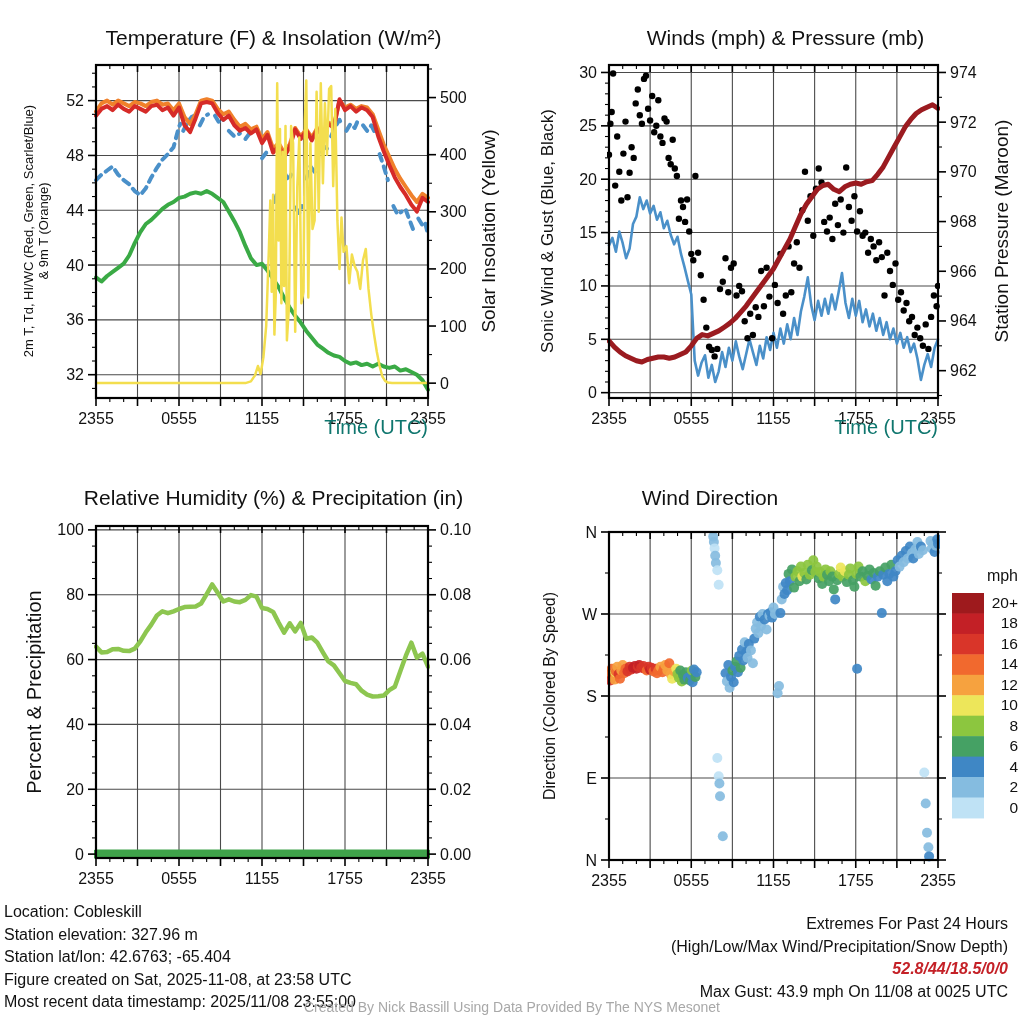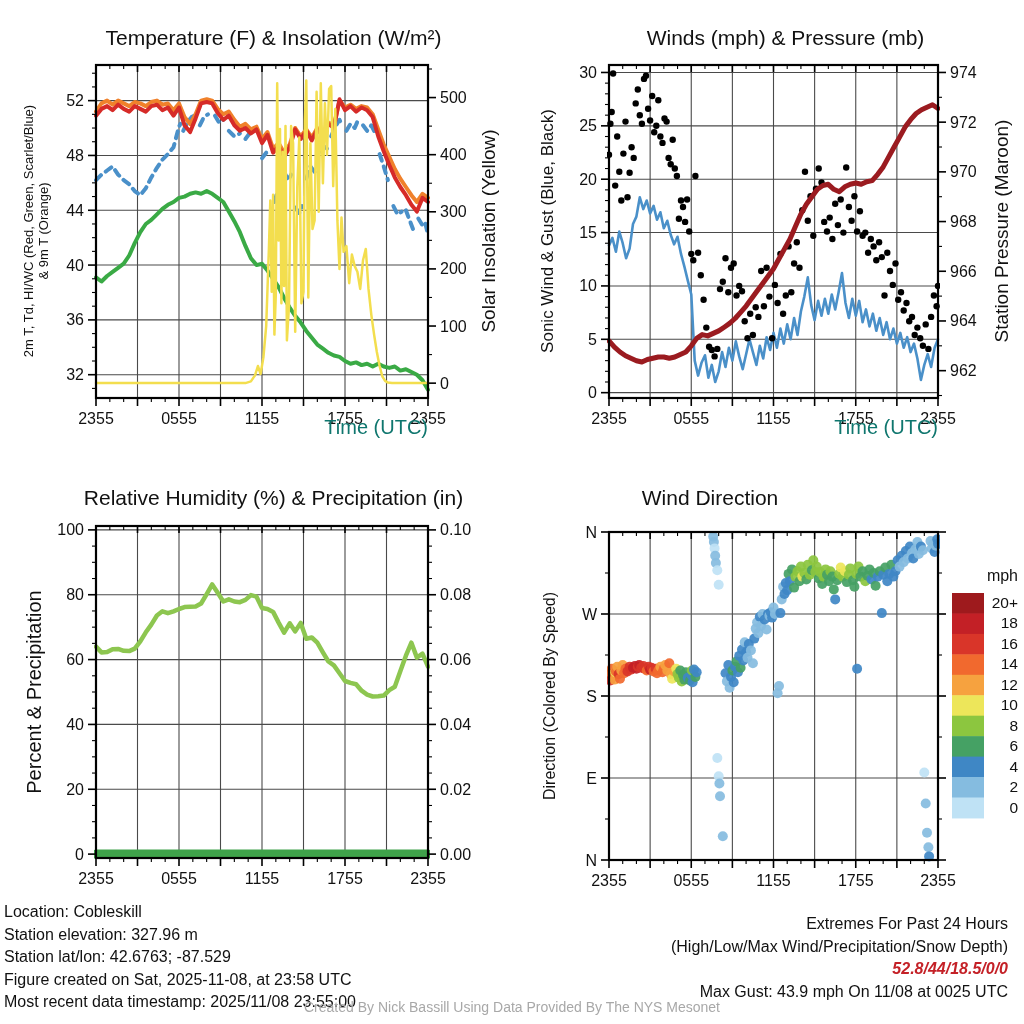--- a/index.html
+++ b/index.html
@@ -941,21 +941,21 @@
         <text x="506" y="332.5" text-anchor="end" font-size="15.5" fill="#111">0</text>
       </g>
     </svg>
   <div class="chart-title" style="left:-70px;right:81px;text-align:center;">Wind Direction</div>
   <div class="vlabel" style="left:38px;top:216px;font-size:16px;">Direction (Colored By Speed)</div>
 </section>
 
 <div class="footer-left">
   <div>Location: Cobleskill</div>
   <div>Station elevation: 327.96 m</div>
-  <div>Station lat/lon: 42.6763; -87.529</div>
+  <div>Station lat/lon: 42.6763; -65.404</div>
   <div>Figure created on Sat, 2025-11-08, at 23:58 UTC</div>
   <div>Most recent data timestamp: 2025/11/08 23:55:00</div>
 </div>
 
 <div class="footer-right">
   <div>Extremes For Past 24 Hours</div>
   <div>(High/Low/Max Wind/Precipitation/Snow Depth)</div>
   <div class="extremes-values" id="extremes-values" style="color: rgb(196, 33, 39); font-style: italic;">52.8/44/18.5/0/0</div>
   <div>Max Gust: 43.9 mph On 11/08 at 0025 UTC</div>
 </div>

